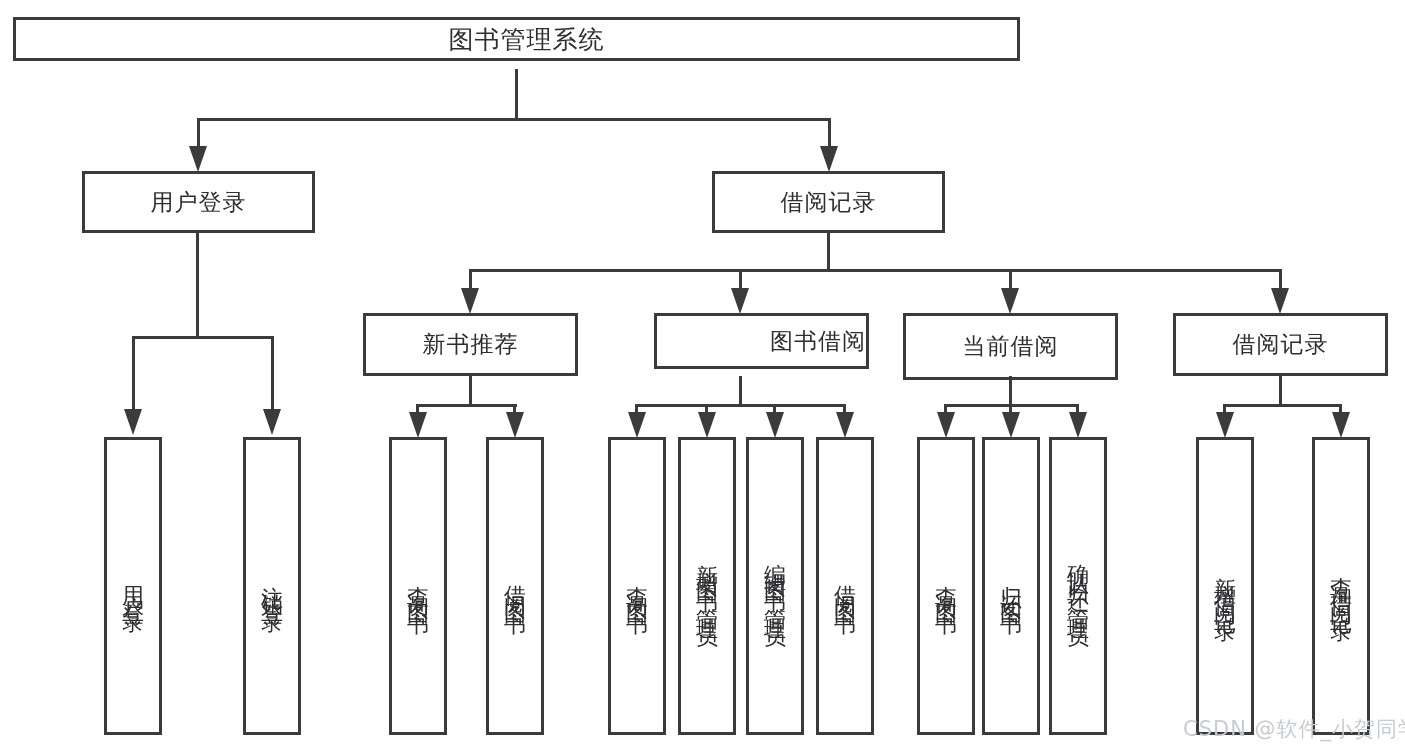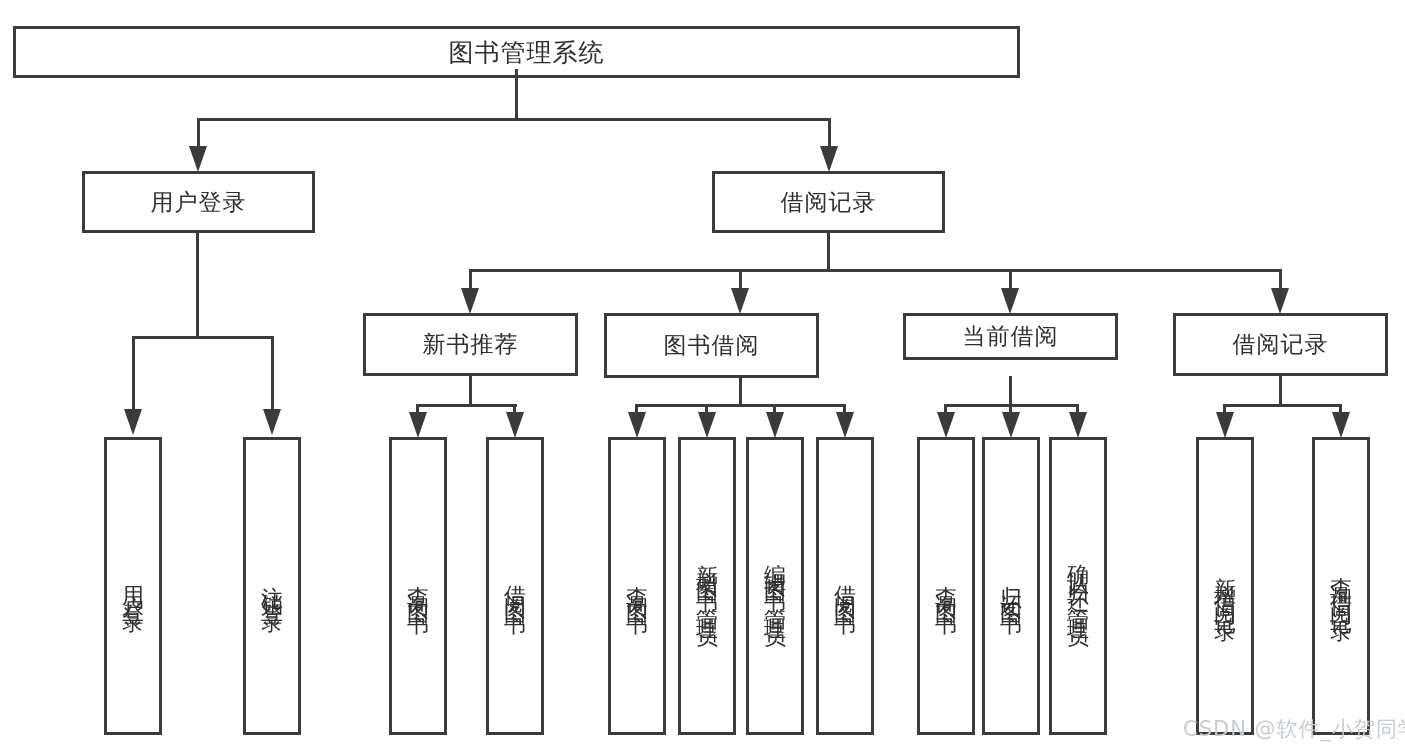--- a/index.html
+++ b/index.html
@@ -61,21 +61,21 @@
     color:var(--wm);
     letter-spacing:1px;
     white-space:nowrap;
   }
 </style>
 </head>
 <body>
 
 <div id="canvas">
 
-  <div class="hbox root" style="left:13px;top:26px;width:1007px;height:52px;padding-left:20px;">
+  <div class="hbox root" style="left:13px;top:17px;width:1007px;height:44px;padding-left:20px;">
     <span>图书管理系统</span>
   </div>
 
   <div class="vline" style="left:515px;top:69px;height:51px;"></div>
   <div class="hline" style="left:197px;top:118px;width:634px;"></div>
   <div class="vline" style="left:197px;top:118px;height:30px;"></div>
   <div class="arrow" style="left:189px;top:146px;"></div>
   <div class="vline" style="left:828px;top:118px;height:30px;"></div>
   <div class="arrow" style="left:820px;top:146px;"></div>
 
@@ -100,24 +100,24 @@
   <div class="vline" style="left:739px;top:269px;height:22px;"></div>
   <div class="arrow" style="left:731px;top:288px;"></div>
   <div class="vline" style="left:1009px;top:269px;height:22px;"></div>
   <div class="arrow" style="left:1001px;top:288px;"></div>
   <div class="vline" style="left:1279px;top:269px;height:22px;"></div>
   <div class="arrow" style="left:1271px;top:288px;"></div>
 
   <div class="hbox" style="left:363px;top:313px;width:215px;height:63px;">
     <span>新书推荐</span>
   </div>
-  <div class="hbox" style="left:604px;top:313px;width:215px;height:65px;">
+  <div class="hbox" style="left:654px;top:313px;width:215px;height:56px;justify-content:flex-end;">
     <span>图书借阅</span>
   </div>
-  <div class="hbox" style="left:903px;top:313px;width:215px;height:47px;text-align:center;">
+  <div class="hbox" style="left:903px;top:313px;width:215px;height:67px;text-align:center;">
     <span>当前借阅</span>
   </div>
   <div class="hbox" style="left:1173px;top:313px;width:215px;height:63px;">
     <span>借阅记录</span>
   </div>
 
   <div class="vline" style="left:469px;top:376px;height:31px;"></div>
   <div class="hline" style="left:416px;top:404px;width:101px;"></div>
   <div class="vline" style="left:416px;top:404px;height:10px;"></div>
   <div class="arrow" style="left:409px;top:412px;"></div>

